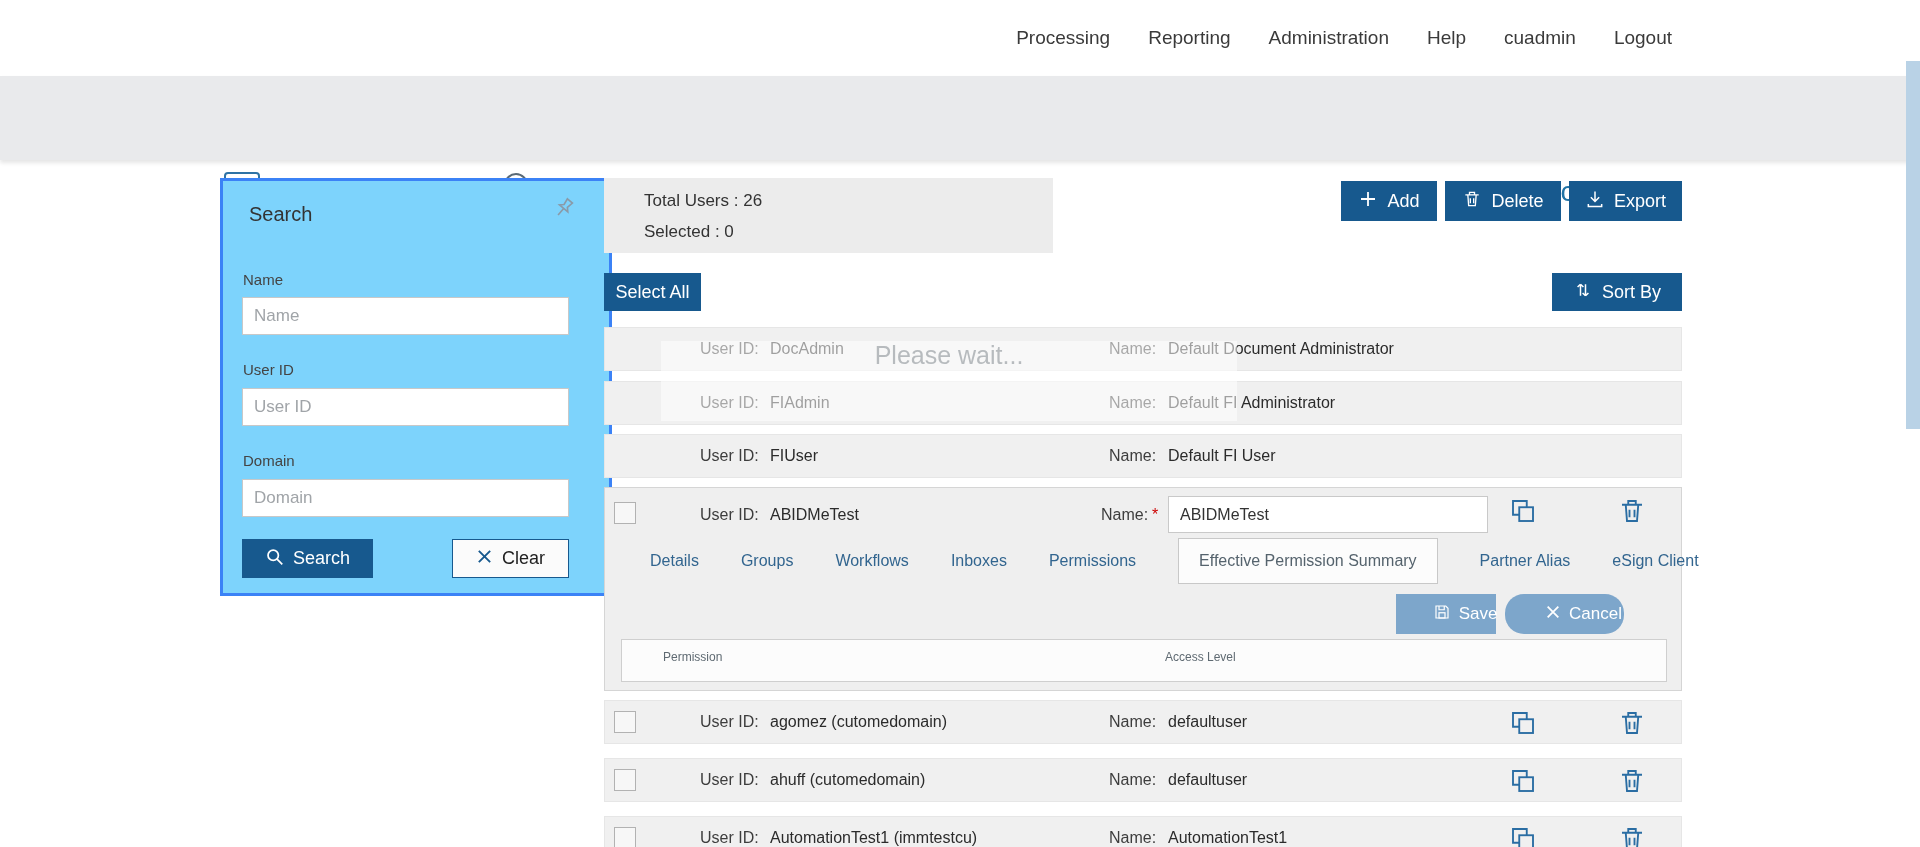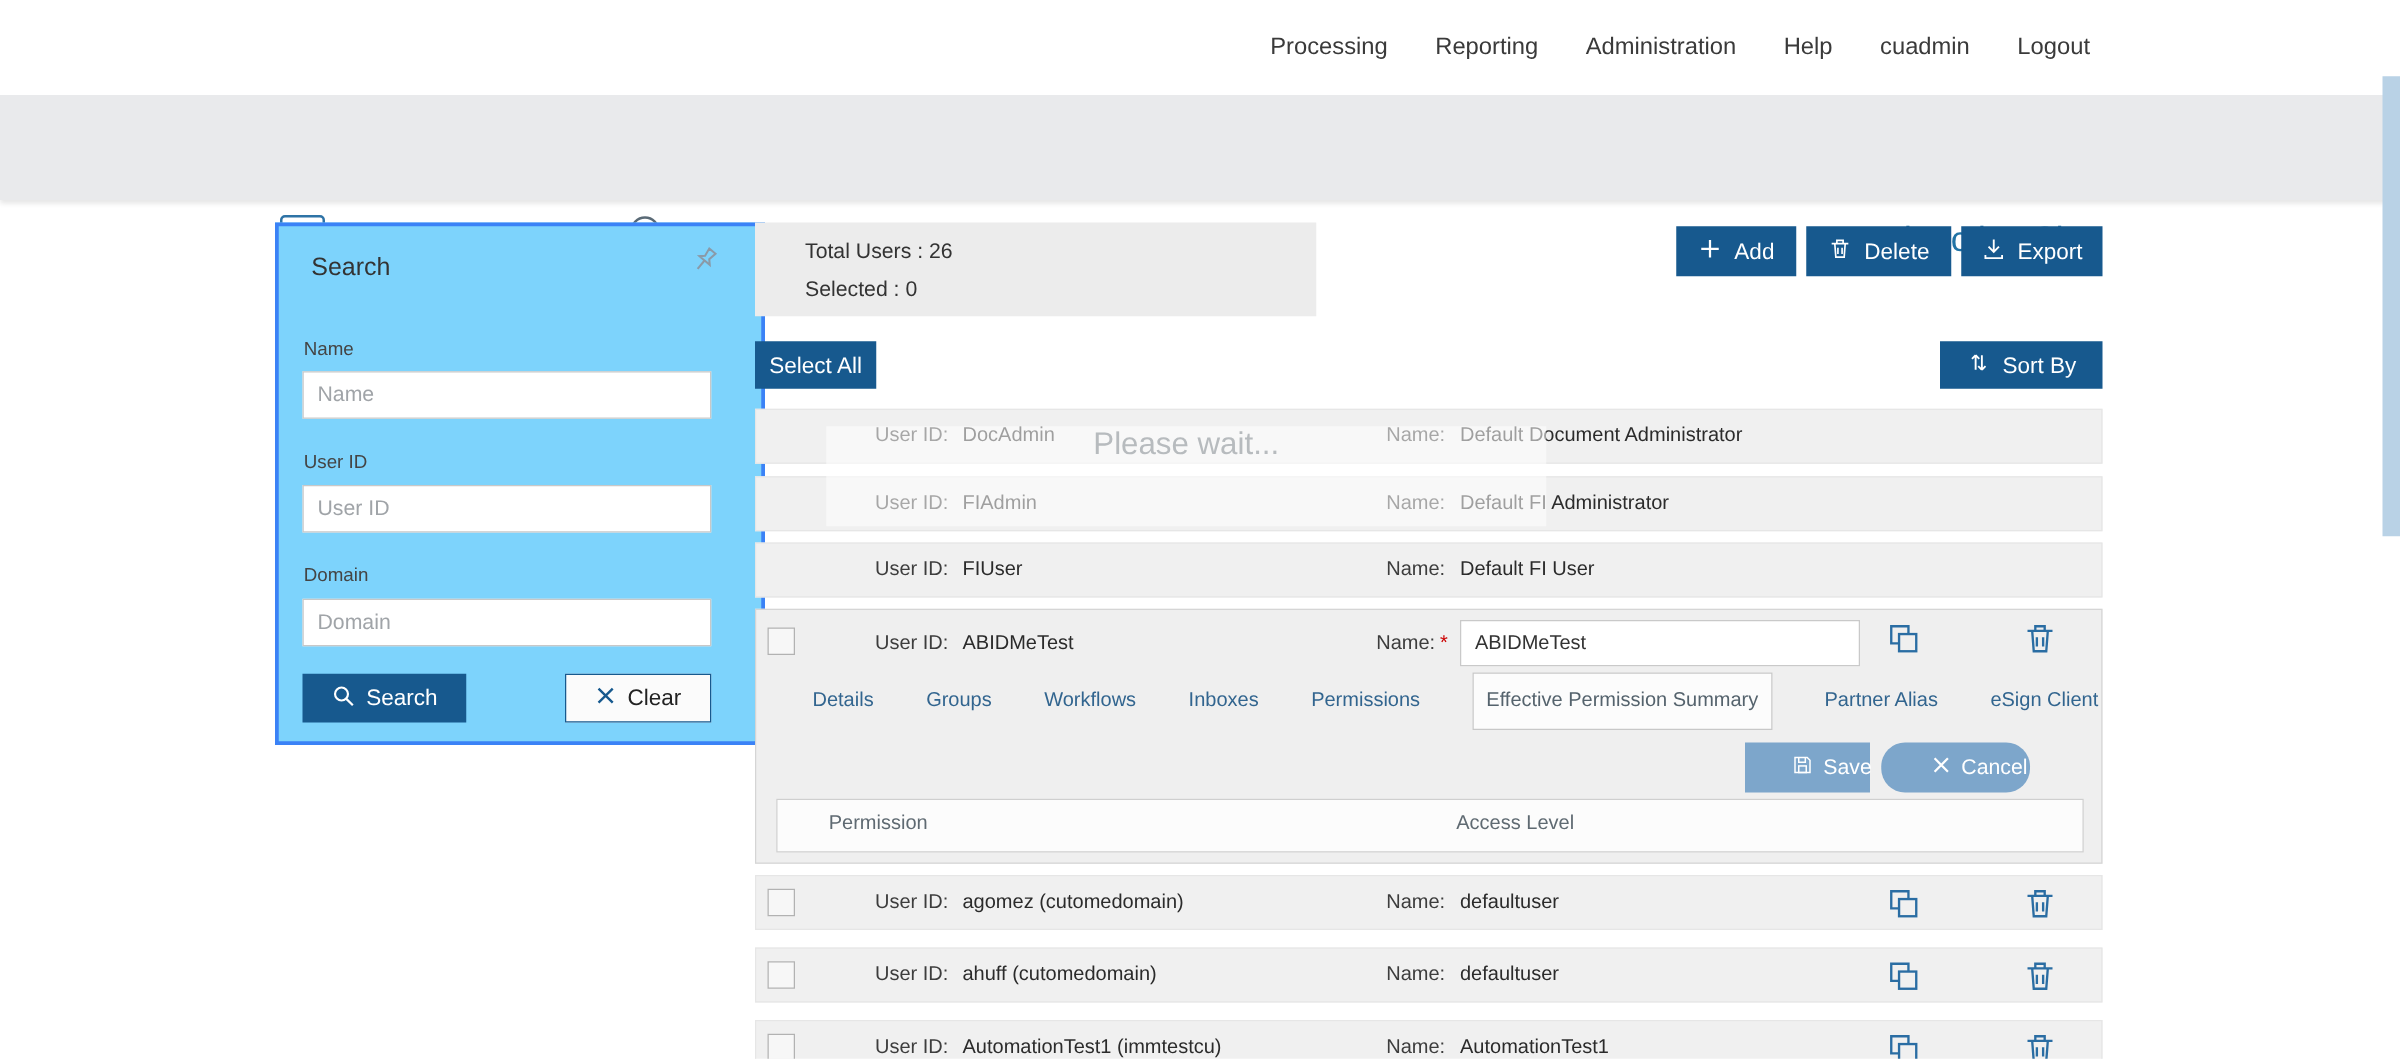--- a/index.html
+++ b/index.html
@@ -82,32 +82,32 @@
   .req { position:absolute; left:547px; top:18px; color:#cc0000; font-size:16px; }
   .name-input { position:absolute; left:563px; top:8px; width:320px; height:37px;
                 border:1px solid #c9c9c9; background:#fff; font-size:16px; color:#333;
                 padding:0 11px; font-family:"Liberation Sans", sans-serif; }
   .expanded .copy  { left:903px;  top:8px; }
   .expanded .trash { left:1012px; top:8px; }
 
   .tabs { position:absolute; left:45px; top:48px; right:24px; height:50px; display:flex;
           align-items:center; gap:42px; }
   .tab { font-size:16px; color:#32658f; cursor:pointer; white-space:nowrap; }
-  .tab.active { background:#fcfcfc; border:1px solid #c8c8c8; color:#55636d; padding:13px 10px; }
+  .tab.active { background:#fcfcfc; border:1px solid #c8c8c8; color:#55636d; padding:13px 20px; }
 
   .exp-actions { position:absolute; top:106px; right:57px; display:flex; gap:9px; }
   .steel { background:#7da6cb; color:#fff; font-size:17px; display:flex; align-items:center;
            justify-content:center; gap:8px; border:none; cursor:pointer;
            font-family:Liberation Sans, sans-serif;padding-left:38px; }
   .save-btn { width:100px; height:40px; }
   .cancel-btn { width:119px; height:40px;border-radius:19px; }
 
   .ptable { position:absolute; left:16px; top:151px; width:1046px; height:43px;
             background:#fcfcfc; border:1px solid #cfcfcf; }
-  .ptable span { position:absolute; top:10px; font-size:16px; color:#5f6a72; }
+  .ptable span { position:absolute; top:10px; font-size:12px; color:#5f6a72; }
   .col1 { left:41px; } .col2 { left:543px; }
 
   
   .please-wait { position:absolute; left:661px; top:341px; width:576px; height:80px;
                  background:rgba(255,255,255,.55); display:flex; align-items:flex-start;
                  justify-content:center; font-size:25px; color:#b7bbbe; z-index:5; }
   .scroll-thumb { position:absolute; right:0; top:61px; width:14px; height:368px;
                   background:#b9d2e6; cursor:pointer; }
 </style>
 </head>

